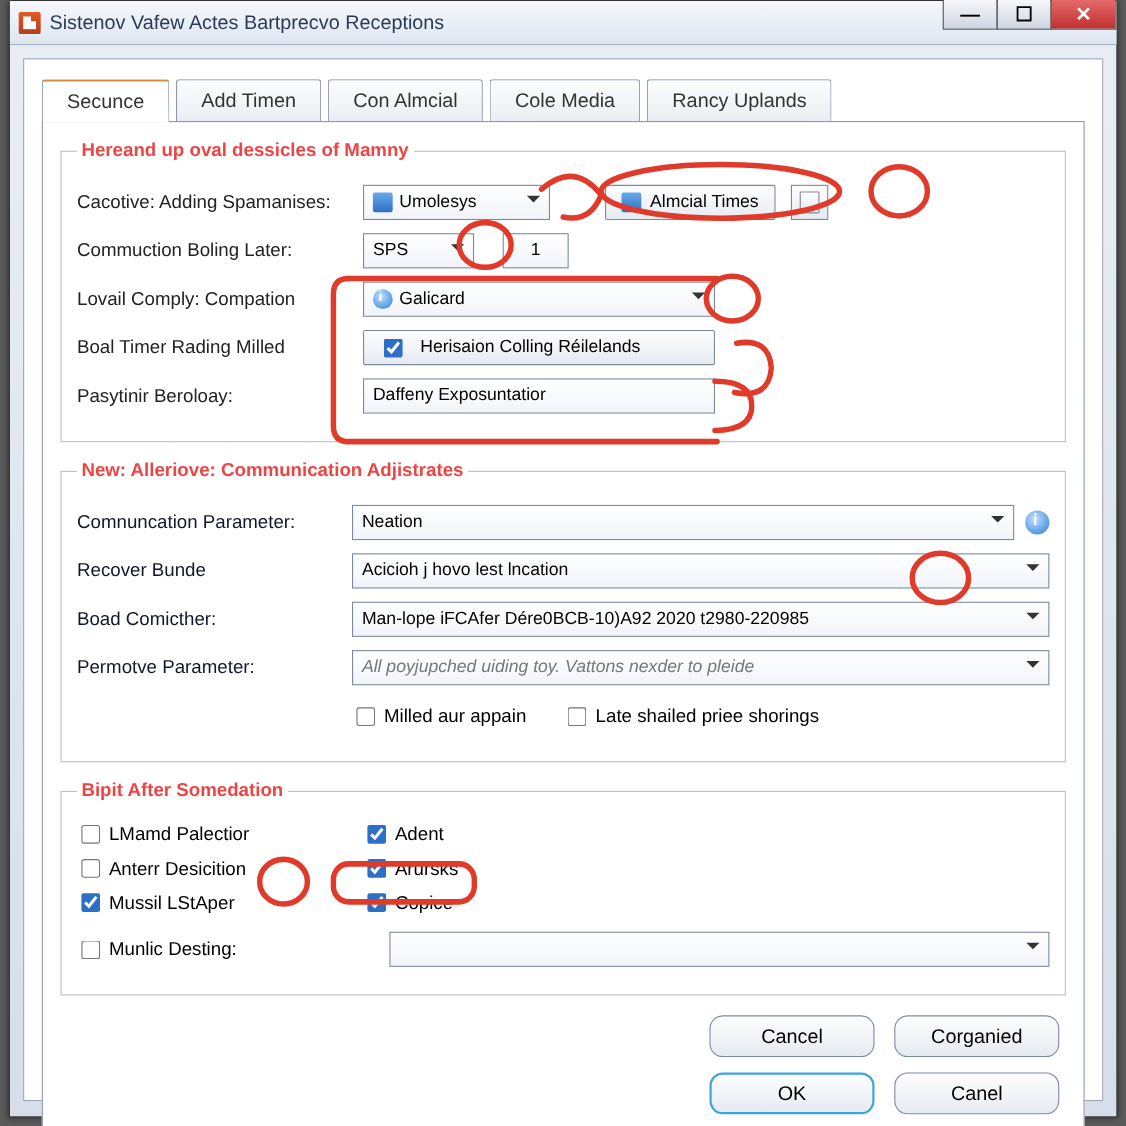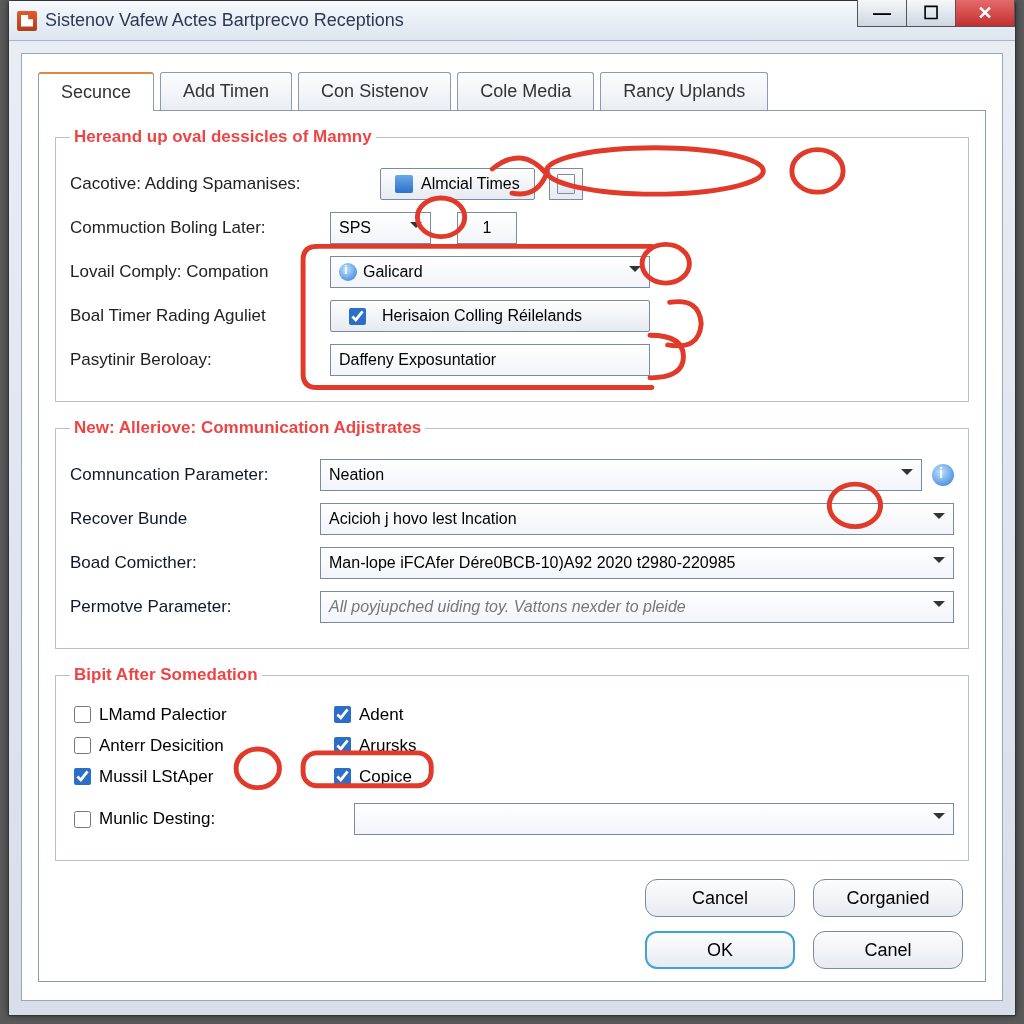--- a/index.html
+++ b/index.html
@@ -100,32 +100,36 @@
           <span class="wc-glyph">✕</span>
         </div>
     </div>
   </div>
 
   <div class="client">
 
     <div class="tabs">
       <div class="tab active">Secunce</div>
       <div class="tab">Add Timen</div>
-      <div class="tab">Con Sistenov</div>
+      <div class="tab">Con Almcial</div>
       <div class="tab">Cole Media</div>
       <div class="tab">Rancy Uplands</div>
     </div>
 
     <div class="tab-body" style="position:relative;">
 
       <fieldset class="group">
         <legend>Hereand up oval dessicles of Mamny</legend>
 
         <div class="row">
           <span class="lbl">Cacotive: Adding Spamanises:</span>
+          <div class="select" style="width:170px;">
+            <span class="glyph glyph-list"></span>
+            <span>Umolesys</span>
+          </div>
           <div style="width:50px;"></div>
           <div class="btnish">
             <span class="glyph glyph-list"></span>
             <span>Almcial Times</span>
           </div>
           <div style="width:14px;"></div>
           <div class="sq-btn">
             <span class="glyph glyph-doc" style="width:18px;height:20px;"></span>
           </div>
         </div>
@@ -143,21 +147,21 @@
 
         <div class="row">
           <span class="lbl">Lovail Comply: Compation</span>
           <div class="select" style="width:320px;">
             <span class="glyph glyph-info"></span>
             <span>Galicard</span>
           </div>
         </div>
 
         <div class="row">
-          <span class="lbl">Boal Timer Rading Aguliet</span>
+          <span class="lbl">Boal Timer Rading Milled</span>
           <div class="btnish" style="width:320px;">
             <input type="checkbox" checked="" style="">
             <span>Herisaion Colling Réilelands</span>
           </div>
         </div>
 
         <div class="row">
           <span class="lbl">Pasytinir Beroloay:</span>
           <div class="txt" style="width:320px;">
             <span>Daffeny Exposuntatior</span>
@@ -190,20 +194,30 @@
           </div>
         </div>
 
         <div class="row">
           <span class="w-lbl">Permotve Parameter:</span>
           <div class="select wide-select">
             <span class="ghost">All poyjupched uiding toy. Vattons nexder to pleide</span>
           </div>
         </div>
 
+        <div class="row" style="margin-left:250px;">
+          <label class="check-label">
+            <input type="checkbox" style="">
+            <span>Milled aur appain</span>
+          </label>
+          <label class="check-label">
+            <input type="checkbox" style="">
+            <span>Late shailed priee shorings</span>
+          </label>
+        </div>
       </fieldset>
 
       <fieldset class="group">
         <legend>Bipit After Somedation</legend>
 
         <div class="cols">
           <div class="col">
             <label class="check-label">
               <input type="checkbox" style="">
               <span>LMamd Palectior</span>

